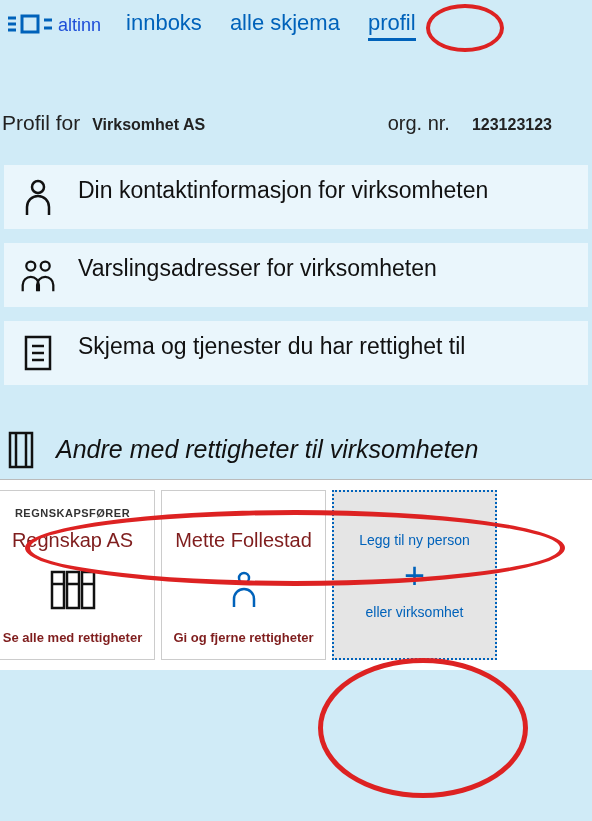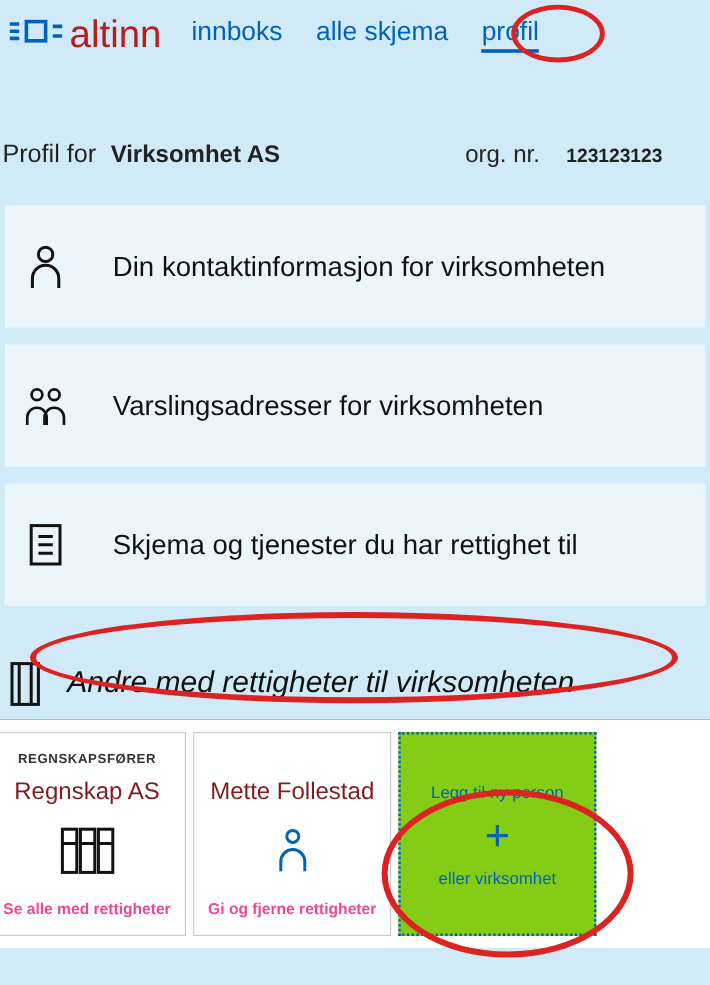--- a/index.html
+++ b/index.html
@@ -18,22 +18,22 @@
     }
     .logo-block {
       display: flex;
       align-items: center;
       gap: 6px;
     }
     .logo-icon {
       color: #0062ba;
     }
     .logo-text {
-      color: #b91c1c;
-      font-size: 32px;
+      color: #1d4ed8;
+      font-size: 18px;
       font-weight: 400;
     }
     .nav {
       display: flex;
       gap: 28px;
     }
     .nav-link {
       color: #0062ba;
       font-size: 22px;
       text-decoration: none;
@@ -56,35 +56,35 @@
     }
     .profile-line {
       padding: 60px 0 30px 2px;
       display: flex;
       align-items: baseline;
       gap: 12px;
       font-size: 20px;
       color: #222;
     }
     .profile-label { font-size: 21px; }
-    .profile-name { font-weight: 700; font-size: 20px; }
+    .profile-name { font-weight: 700; font-size: 16px; }
     .org-label { margin-left: auto; padding-right: 10px; font-size: 20px; }
     .org-value { font-weight: 700; font-size: 16px; padding-right: 40px; }
     .panels {
       display: flex;
       flex-direction: column;
       gap: 14px;
       padding: 0 4px;
     }
     .panel {
       background: #eaf6fc;
       display: flex;
-      align-items: center;
-      gap: 38px;
-      padding: 31px 16px;
+      align-items: flex-start;
+      gap: 22px;
+      padding: 12px 16px;
       cursor: pointer;
     }
     .panel-icon {
       width: 36px;
       height: 40px;
       display: flex;
       align-items: center;
       justify-content: center;
     }
     .panel-title {
@@ -141,25 +141,25 @@
       font-size: 20px;
       color: #7f1d1d;
       text-align: right;
     }
     .card-icon {
       margin: 6px 0;
     }
     .card-action {
       font-size: 13px;
       font-weight: 700;
-      color: #ec4899;
+      color: #7f1d1d;
       text-align: center;
     }
     .card.add {
-      background: #84cc16;
+      background: #e5e5e5;
       border: 2px dotted #0062ba;
       justify-content: center;
       gap: 10px;
     }
     .add-line1 {
       font-size: 14px;
       color: #0062ba;
     }
     .add-plus {
       font-size: 36px;

